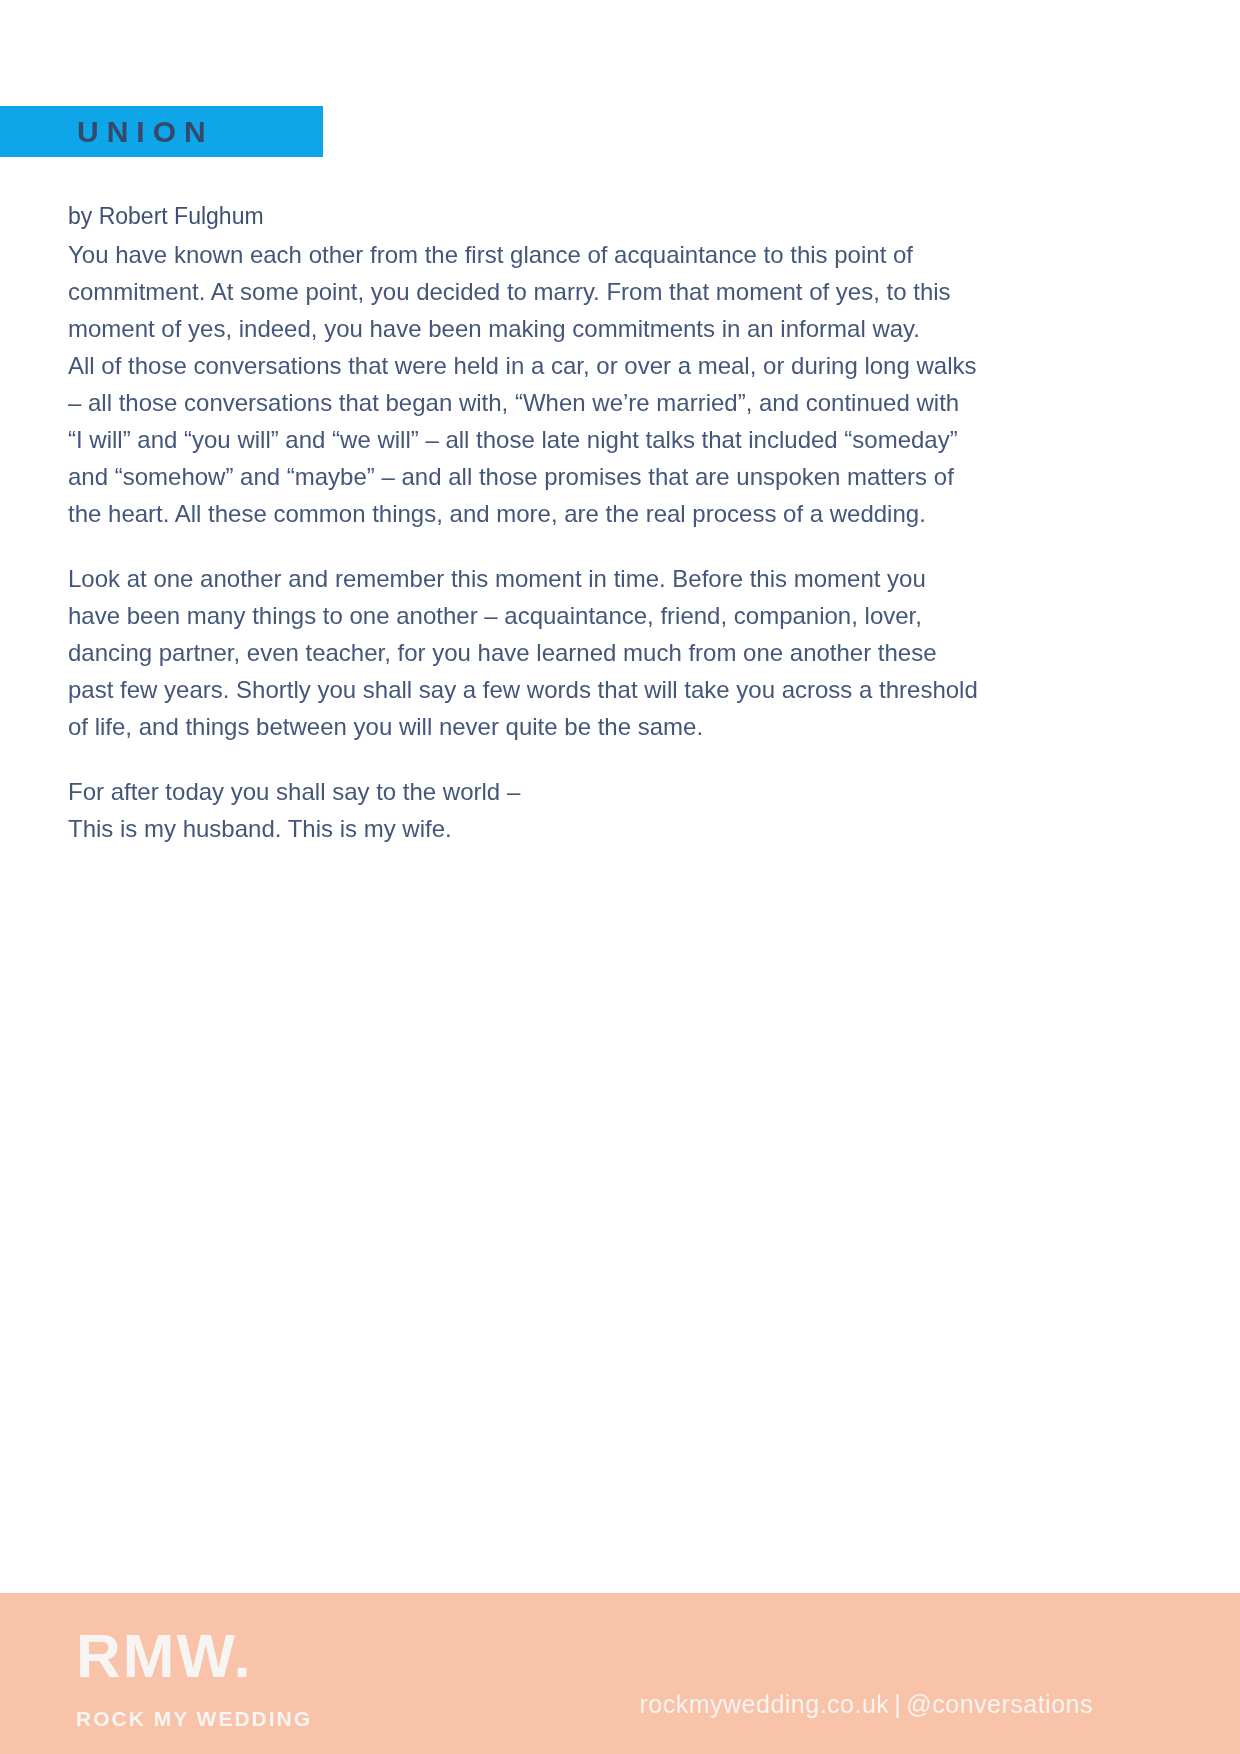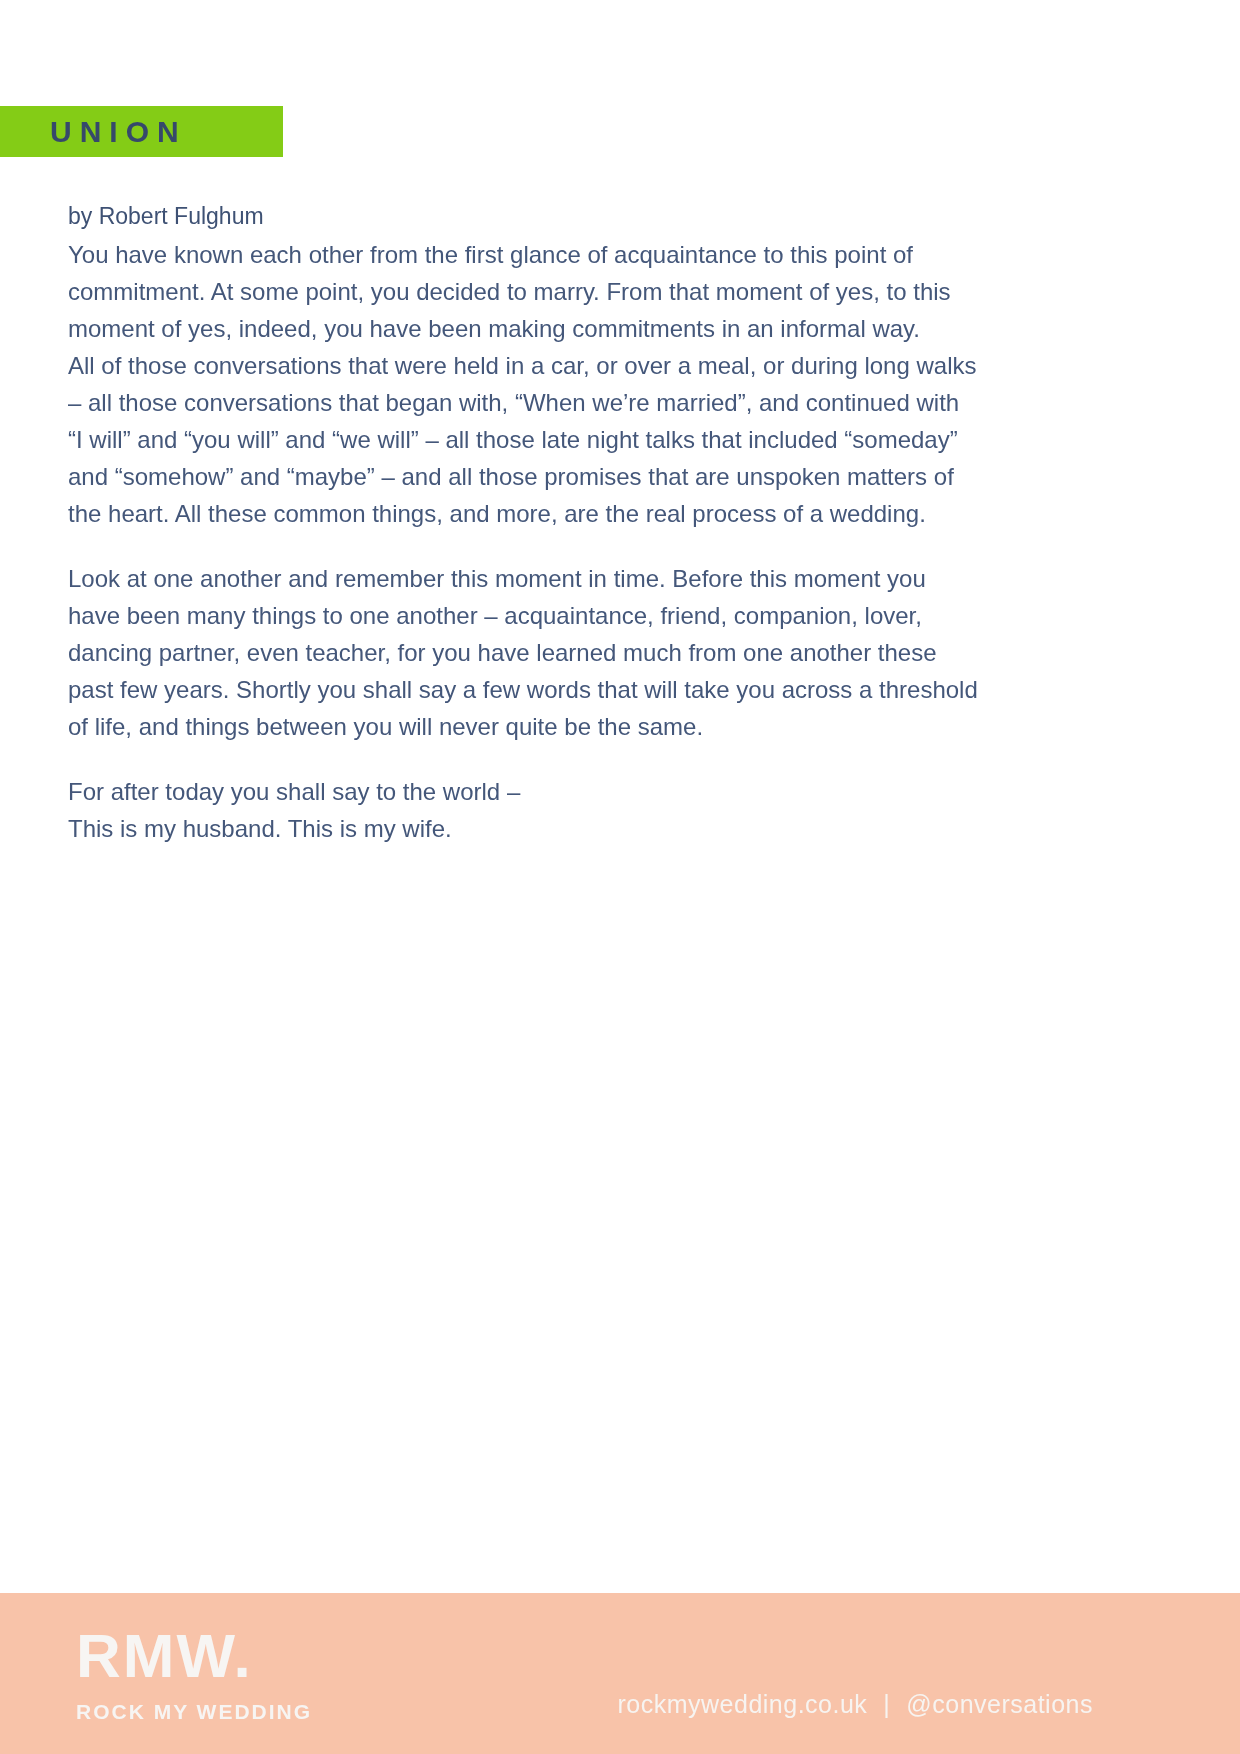--- a/index.html
+++ b/index.html
@@ -12,27 +12,27 @@
     position: relative;
     width: 1240px;
     height: 1754px;
     background: #ffffff;
     overflow: hidden;
   }
   .title-banner {
     position: absolute;
     left: 0;
     top: 106px;
-    width: 283px;
+    width: 323px;
     height: 51px;
-    background: #84cc16;
+    background: #0ea5e9;
     display: flex;
     align-items: center;
     box-sizing: border-box;
-    padding-left: 50px;
+    padding-left: 77px;
   }
   .title-banner .title {
     font-size: 30px;
     font-weight: 700;
     letter-spacing: 8px;
     color: #36496b;
     white-space: nowrap;
   }
   .byline {
     position: absolute;
@@ -62,20 +62,21 @@
     width: 1240px;
     height: 161px;
     background: #f8c3a9;
   }
   .footer-brand {
     position: absolute;
     left: 76px;
     top: 32px;
     display: flex;
     flex-direction: column;
+    gap: 7px;
   }
   .footer-logo {
     font-size: 62px;
     font-weight: 700;
     line-height: 62px;
     letter-spacing: 2px;
     color: #f7f5f3;
   }
   .footer-tagline {
     margin-top: 13px;
@@ -83,21 +84,21 @@
     font-weight: 700;
     letter-spacing: 2px;
     color: #f7f5f3;
   }
   .footer-links {
     position: absolute;
     right: 147px;
     top: 97px;
     display: flex;
     align-items: baseline;
-    gap: 16px;
+    gap: 5px;
     font-size: 25px;
     font-weight: 300;
     letter-spacing: 0.5px;
     color: #f7f4f1;
     margin-left: 8px;
   }
   .footer-links .sep {
     font-weight: 300;
   }
 </style>

